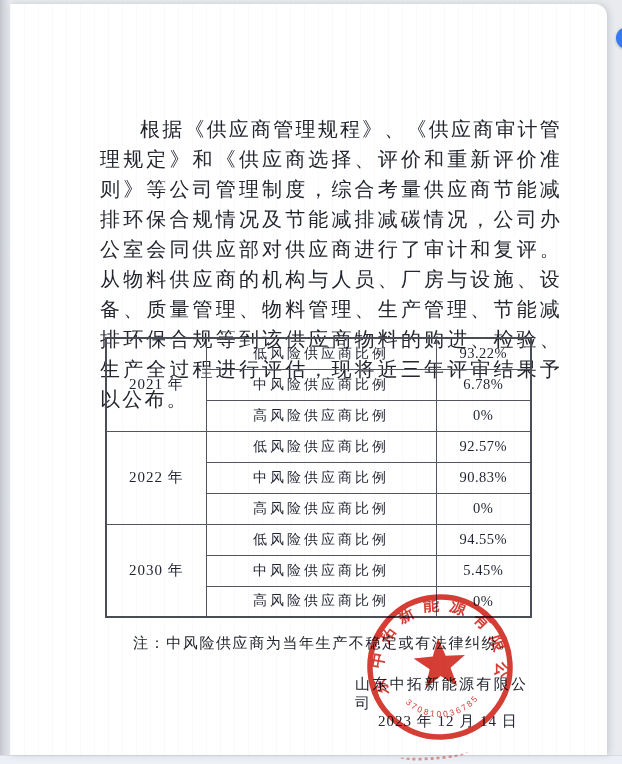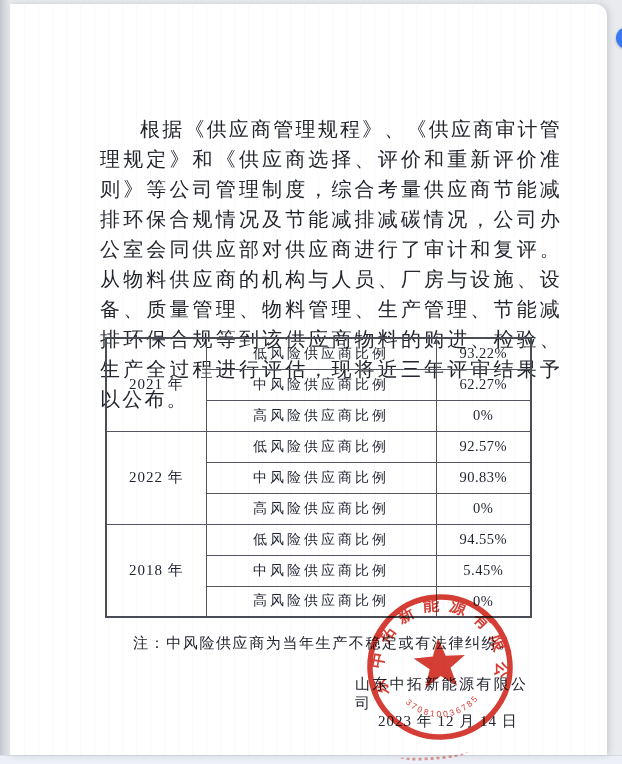--- a/index.html
+++ b/index.html
@@ -80,41 +80,41 @@
 
   <table class="results-table">
     <tbody>
         <tr>
           <td class="year-cell" rowspan="3">2021 年</td>
           <td class="label-cell">低风险供应商比例</td>
           <td class="value-cell">93.22%</td>
         </tr>
         <tr>
           <td class="label-cell">中风险供应商比例</td>
-          <td class="value-cell">62.27%</td>
+          <td class="value-cell">6.78%</td>
         </tr>
         <tr>
           <td class="label-cell">高风险供应商比例</td>
           <td class="value-cell">0%</td>
         </tr>
         <tr>
           <td class="year-cell" rowspan="3">2022 年</td>
           <td class="label-cell">低风险供应商比例</td>
           <td class="value-cell">92.57%</td>
         </tr>
         <tr>
           <td class="label-cell">中风险供应商比例</td>
           <td class="value-cell">90.83%</td>
         </tr>
         <tr>
           <td class="label-cell">高风险供应商比例</td>
           <td class="value-cell">0%</td>
         </tr>
         <tr>
-          <td class="year-cell" rowspan="3">2018 年</td>
+          <td class="year-cell" rowspan="3">2030 年</td>
           <td class="label-cell">低风险供应商比例</td>
           <td class="value-cell">94.55%</td>
         </tr>
         <tr>
           <td class="label-cell">中风险供应商比例</td>
           <td class="value-cell">5.45%</td>
         </tr>
         <tr>
           <td class="label-cell">高风险供应商比例</td>
           <td class="value-cell">0%</td>

